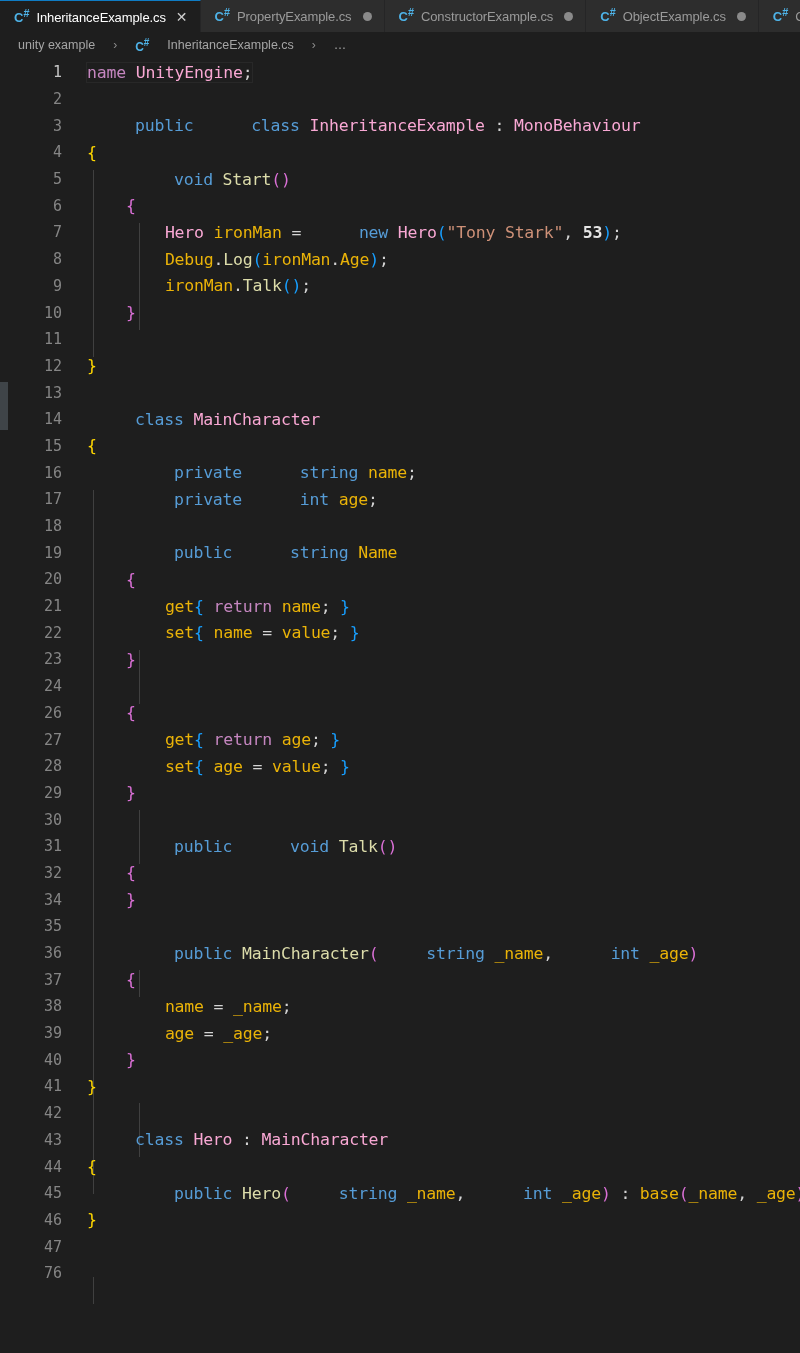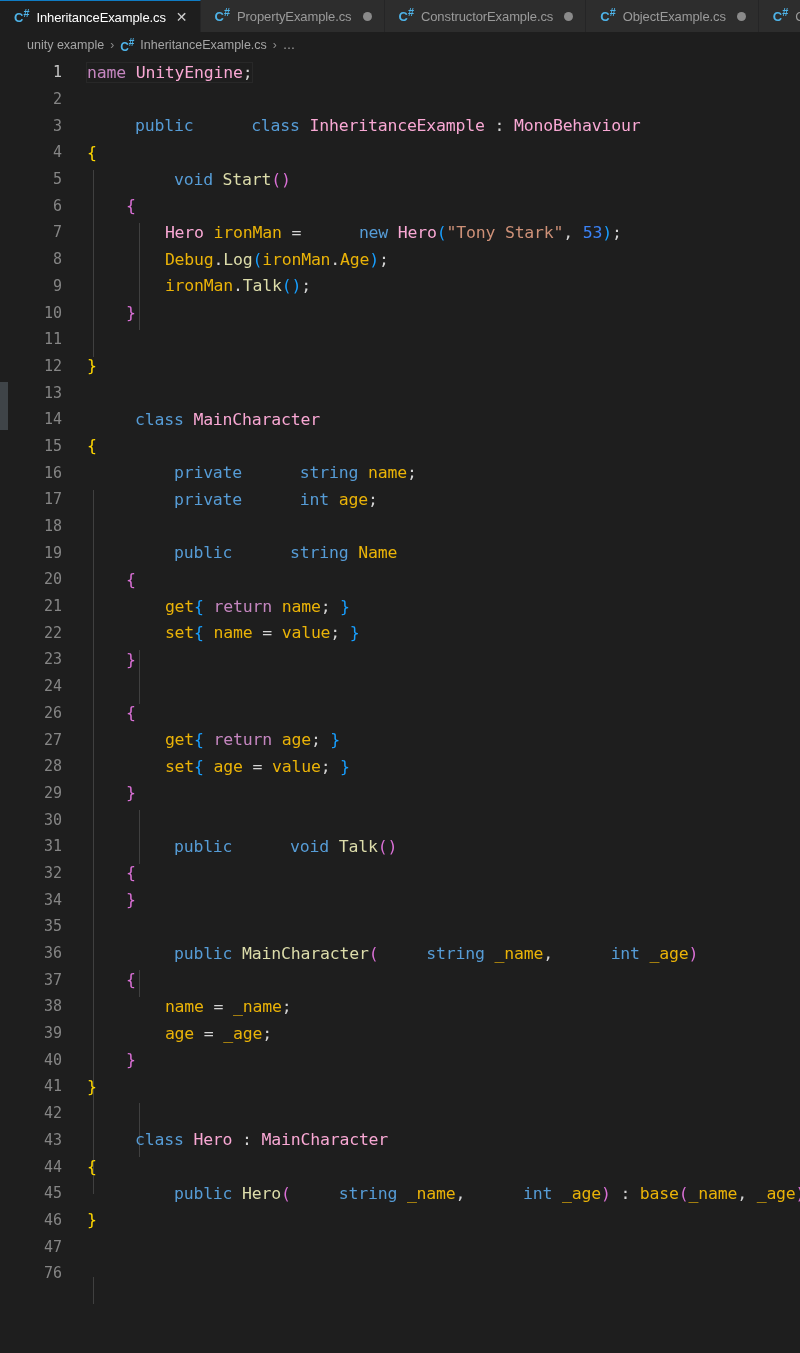--- a/index.html
+++ b/index.html
@@ -39,22 +39,22 @@
     font-size: 14px; color: #cccccc; line-height: 1; margin-left: 3px;
     font-family: "DejaVu Sans", sans-serif;
   }
   .tab .dot {
     width: 9px; height: 9px; border-radius: 50%;
     background: #8a8a8a; margin-left: 4px; flex: none;
   }
 
   
   .breadcrumb {
-    height: 24px; display: flex; align-items: center; gap: 6px;
-    padding-left: 27px; background: #1e1e1e;
+    height: 24px; display: flex; align-items: center; gap: 18px;
+    padding-left: 18px; background: #1e1e1e;
     color: #a5a5a5; font-family: "Liberation Sans", sans-serif; font-size: 12.5px;
   }
   .breadcrumb .sep { color: #8c8c8c; font-size: 12px; }
   .breadcrumb .cs-icon { color: #4eb3e8; font-weight: bold; font-size: 12px; }
 
   
   .editor {
     position: relative;
     height: 1296px;
     background: #1e1e1e;
@@ -91,21 +91,21 @@
     position: absolute; width: 1px; background: #404040;
   }
 
   
   .kw   { color: #569cd6; margin-left: 48px; }   
   .ctl  { color: #c586c0; }   
   .type { color: #f9a8d4; }   
   .fn   { color: #dcdcaa; }   
   .var  { color: #eab308; }   
   .str  { color: #ce9178; }   
-  .num  { color: #3b82f6; }   
+  .num  { color: #e5e5e5; font-weight: bold; }   
   .p    { color: #d4d4d4; }   
   .b1   { color: #ffd700; }   
   .b2   { color: #da70d6; }   
   .b3   { color: #179fff; }   
 </style>
 </head>
 <body>
 
 <div class="tabbar">
 

